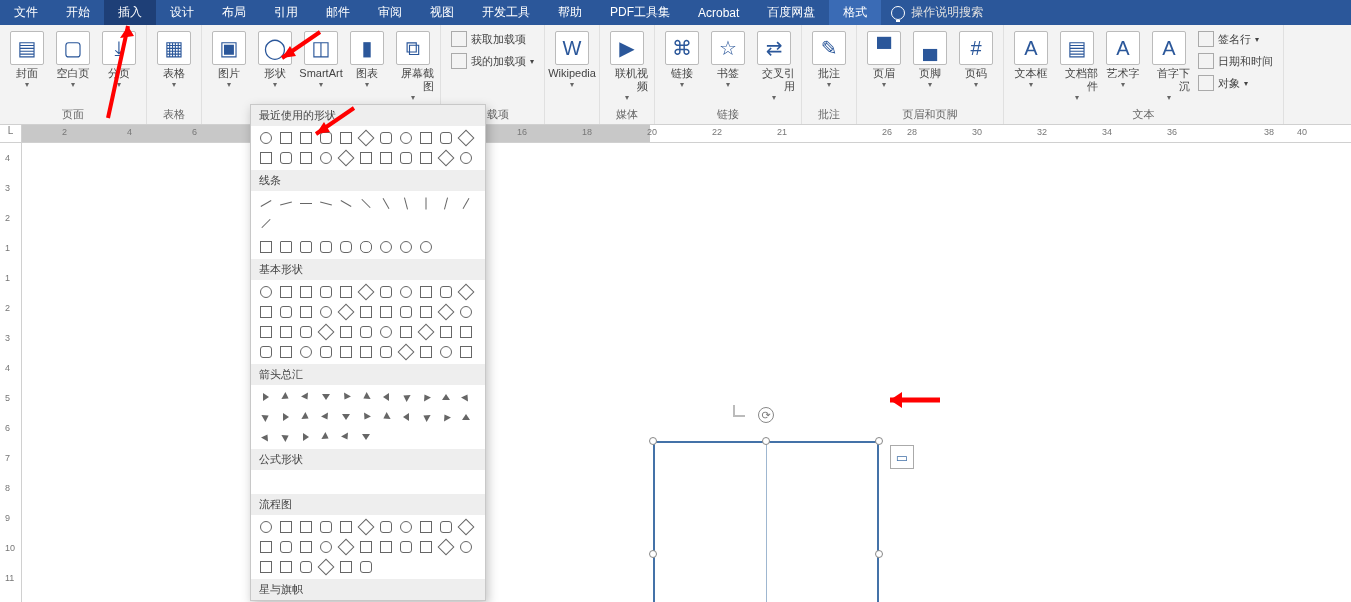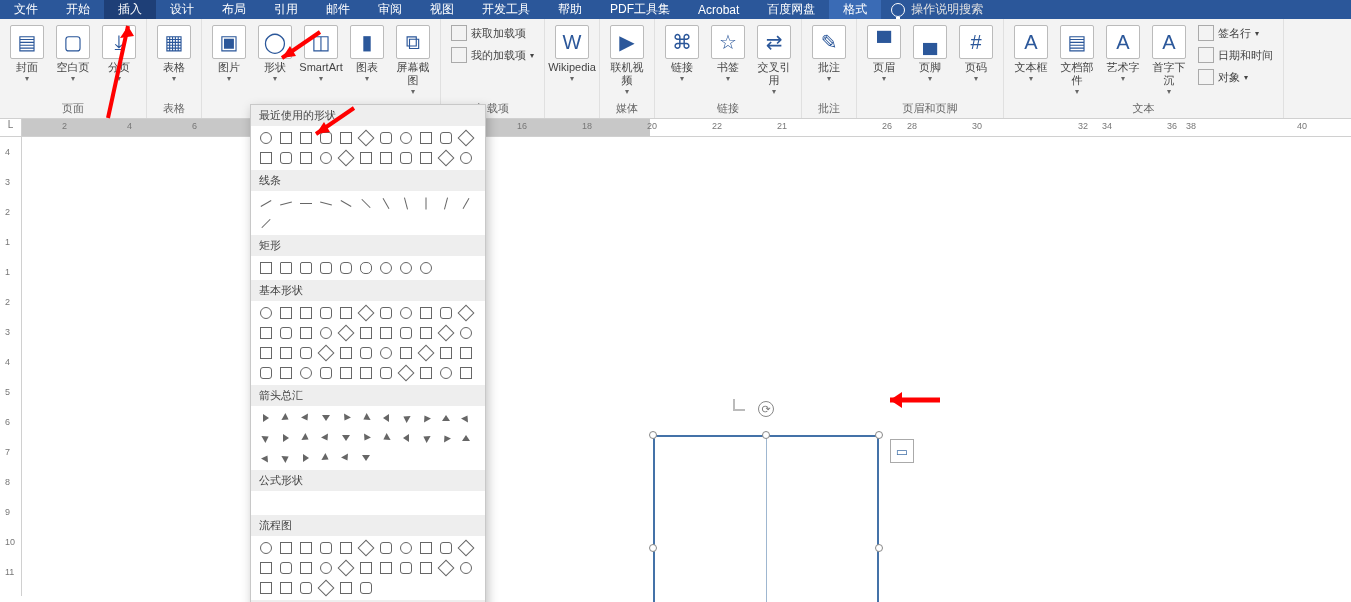--- a/index.html
+++ b/index.html
@@ -1,34 +1,34 @@
 <!DOCTYPE html>
 <html><head>
 <meta charset="utf-8">
 <style>
 * { margin: 0; padding: 0; box-sizing: border-box; font-family: "Microsoft YaHei", sans-serif; }
 body { width: 1351px; height: 602px; overflow: hidden; background: #fff; position: relative; }
 
 
-.menubar { height: 19px; background: #2b579a; display: flex; align-items: stretch; color: #fff; font-size: 12px; }
+.menubar { height: 25px; background: #2b579a; display: flex; align-items: stretch; color: #fff; font-size: 12px; }
 .menubar .tab { padding: 0 14px; display: flex; align-items: center; cursor: pointer; }
 .menubar .tab.active { background: #1e3f77; }
 .menubar .tab.format { background: #3a6bb5; }
 .tell-me { display: flex; align-items: center; padding: 0 10px; color: #e0e0e0; font-size: 12px; }
 .bulb { display:inline-block; width:14px; height:14px; border:1px solid #fff; border-radius:50%; margin-right:6px; position:relative;}
 .bulb:after{content:"";position:absolute;width:4px;height:2px;background:#fff;bottom:-3px;left:4px;}
 
 
 .ribbon { height: 100px; background: #f3f3f3; display: flex; border-bottom: 1px solid #d0d0d0; font-size: 11px; color: #444; }
 .group { border-right: 1px solid #e0e0e0; display: flex; flex-direction: column; padding: 4px 6px 2px; position: relative; }
 .group-body { display: flex; flex: 1; gap: 4px; align-items: flex-start; }
 .group-label { text-align: center; font-size: 11px; color: #666; padding-top: 2px; }
 .big-btn { display: flex; flex-direction: column; align-items: center; justify-content: flex-start; width: 42px; padding-top: 2px; cursor: pointer; }
 .big-btn .icn { width: 34px; height: 34px; border: 1px solid #bbb; background: #fff; display: flex; align-items: center; justify-content: center; font-size: 20px; color: #2b579a; border-radius: 2px;}
-.big-btn .lbl { font-size: 11px; margin-top: 2px; text-align: center; line-height: 1.2; }
+.big-btn .lbl { font-size: 11px; margin-top: 2px; text-align: right; line-height: 1.2; }
 .big-btn .caret { font-size: 8px; color: #666; }
 .small-btn { display:flex; align-items:center; gap:4px; padding:2px 4px; cursor:pointer; font-size:11px;}
 .small-btn .micn{width:16px;height:16px;border:1px solid #aaa;display:inline-block;}
 .stack { display:flex; flex-direction:column; gap:2px; }
 
 
 .shapes-dd { position: absolute; left: 250px; top: 104px; width: 236px; background: #fff; border: 1px solid #c8c8c8; box-shadow: 2px 4px 10px rgba(0,0,0,.25); z-index: 50; font-size: 11px; }
 .dd-section { background: #eeeeee; padding: 3px 8px; color: #444; font-size: 11px; }
 .dd-grid { display: flex; flex-wrap: wrap; padding: 3px 6px; gap: 2px; }
 .shp { width: 18px; height: 18px; display: flex; align-items: center; justify-content: center; color: #555; font-size: 14px; cursor: pointer; }
@@ -385,21 +385,20 @@
       <div class="shp">
         <div class="shapebox" style="border:none;border-top:1px solid #666;transform:rotate(105deg);height:0;"></div>
       </div>
       <div class="shp">
         <div class="shapebox" style="border:none;border-top:1px solid #666;transform:rotate(120deg);height:0;"></div>
       </div>
       <div class="shp">
         <div class="shapebox" style="border:none;border-top:1px solid #666;transform:rotate(135deg);height:0;"></div>
       </div>
     </div>
-    <div class="dd-section">矩形</div>
     <div class="dd-grid">
       <div class="shp">
         <div class="shapebox" style="border-radius:0px;"></div>
       </div>
       <div class="shp">
         <div class="shapebox" style="border-radius:1px;"></div>
       </div>
       <div class="shp">
         <div class="shapebox" style="border-radius:2px;"></div>
       </div>
@@ -767,24 +766,24 @@
       <span style="left: 365px;">12</span>
       <span style="left: 430px;">14</span>
       <span style="left: 495px;">16</span>
       <span style="left: 560px;">18</span>
       <span style="left: 625px;">20</span>
       <span style="left: 690px;">22</span>
       <span style="left: 755px;">21</span>
       <span style="left: 860px;">26</span>
       <span style="left: 885px;">28</span>
       <span style="left: 950px;">30</span>
-      <span style="left: 1056px;">32</span>
+      <span style="left: 1015px;">32</span>
       <span style="left: 1080px;">34</span>
       <span style="left: 1145px;">36</span>
-      <span style="left: 1164px;">38</span>
+      <span style="left: 1242px;">38</span>
       <span style="left: 1275px;">40</span>
     </div>
 </div>
 
 <div class="doc-area">
   <div class="v-ruler">
       <span style="top: 10px;">4</span>
       <span style="top: 40px;">3</span>
       <span style="top: 70px;">2</span>
       <span style="top: 100px;">1</span>

